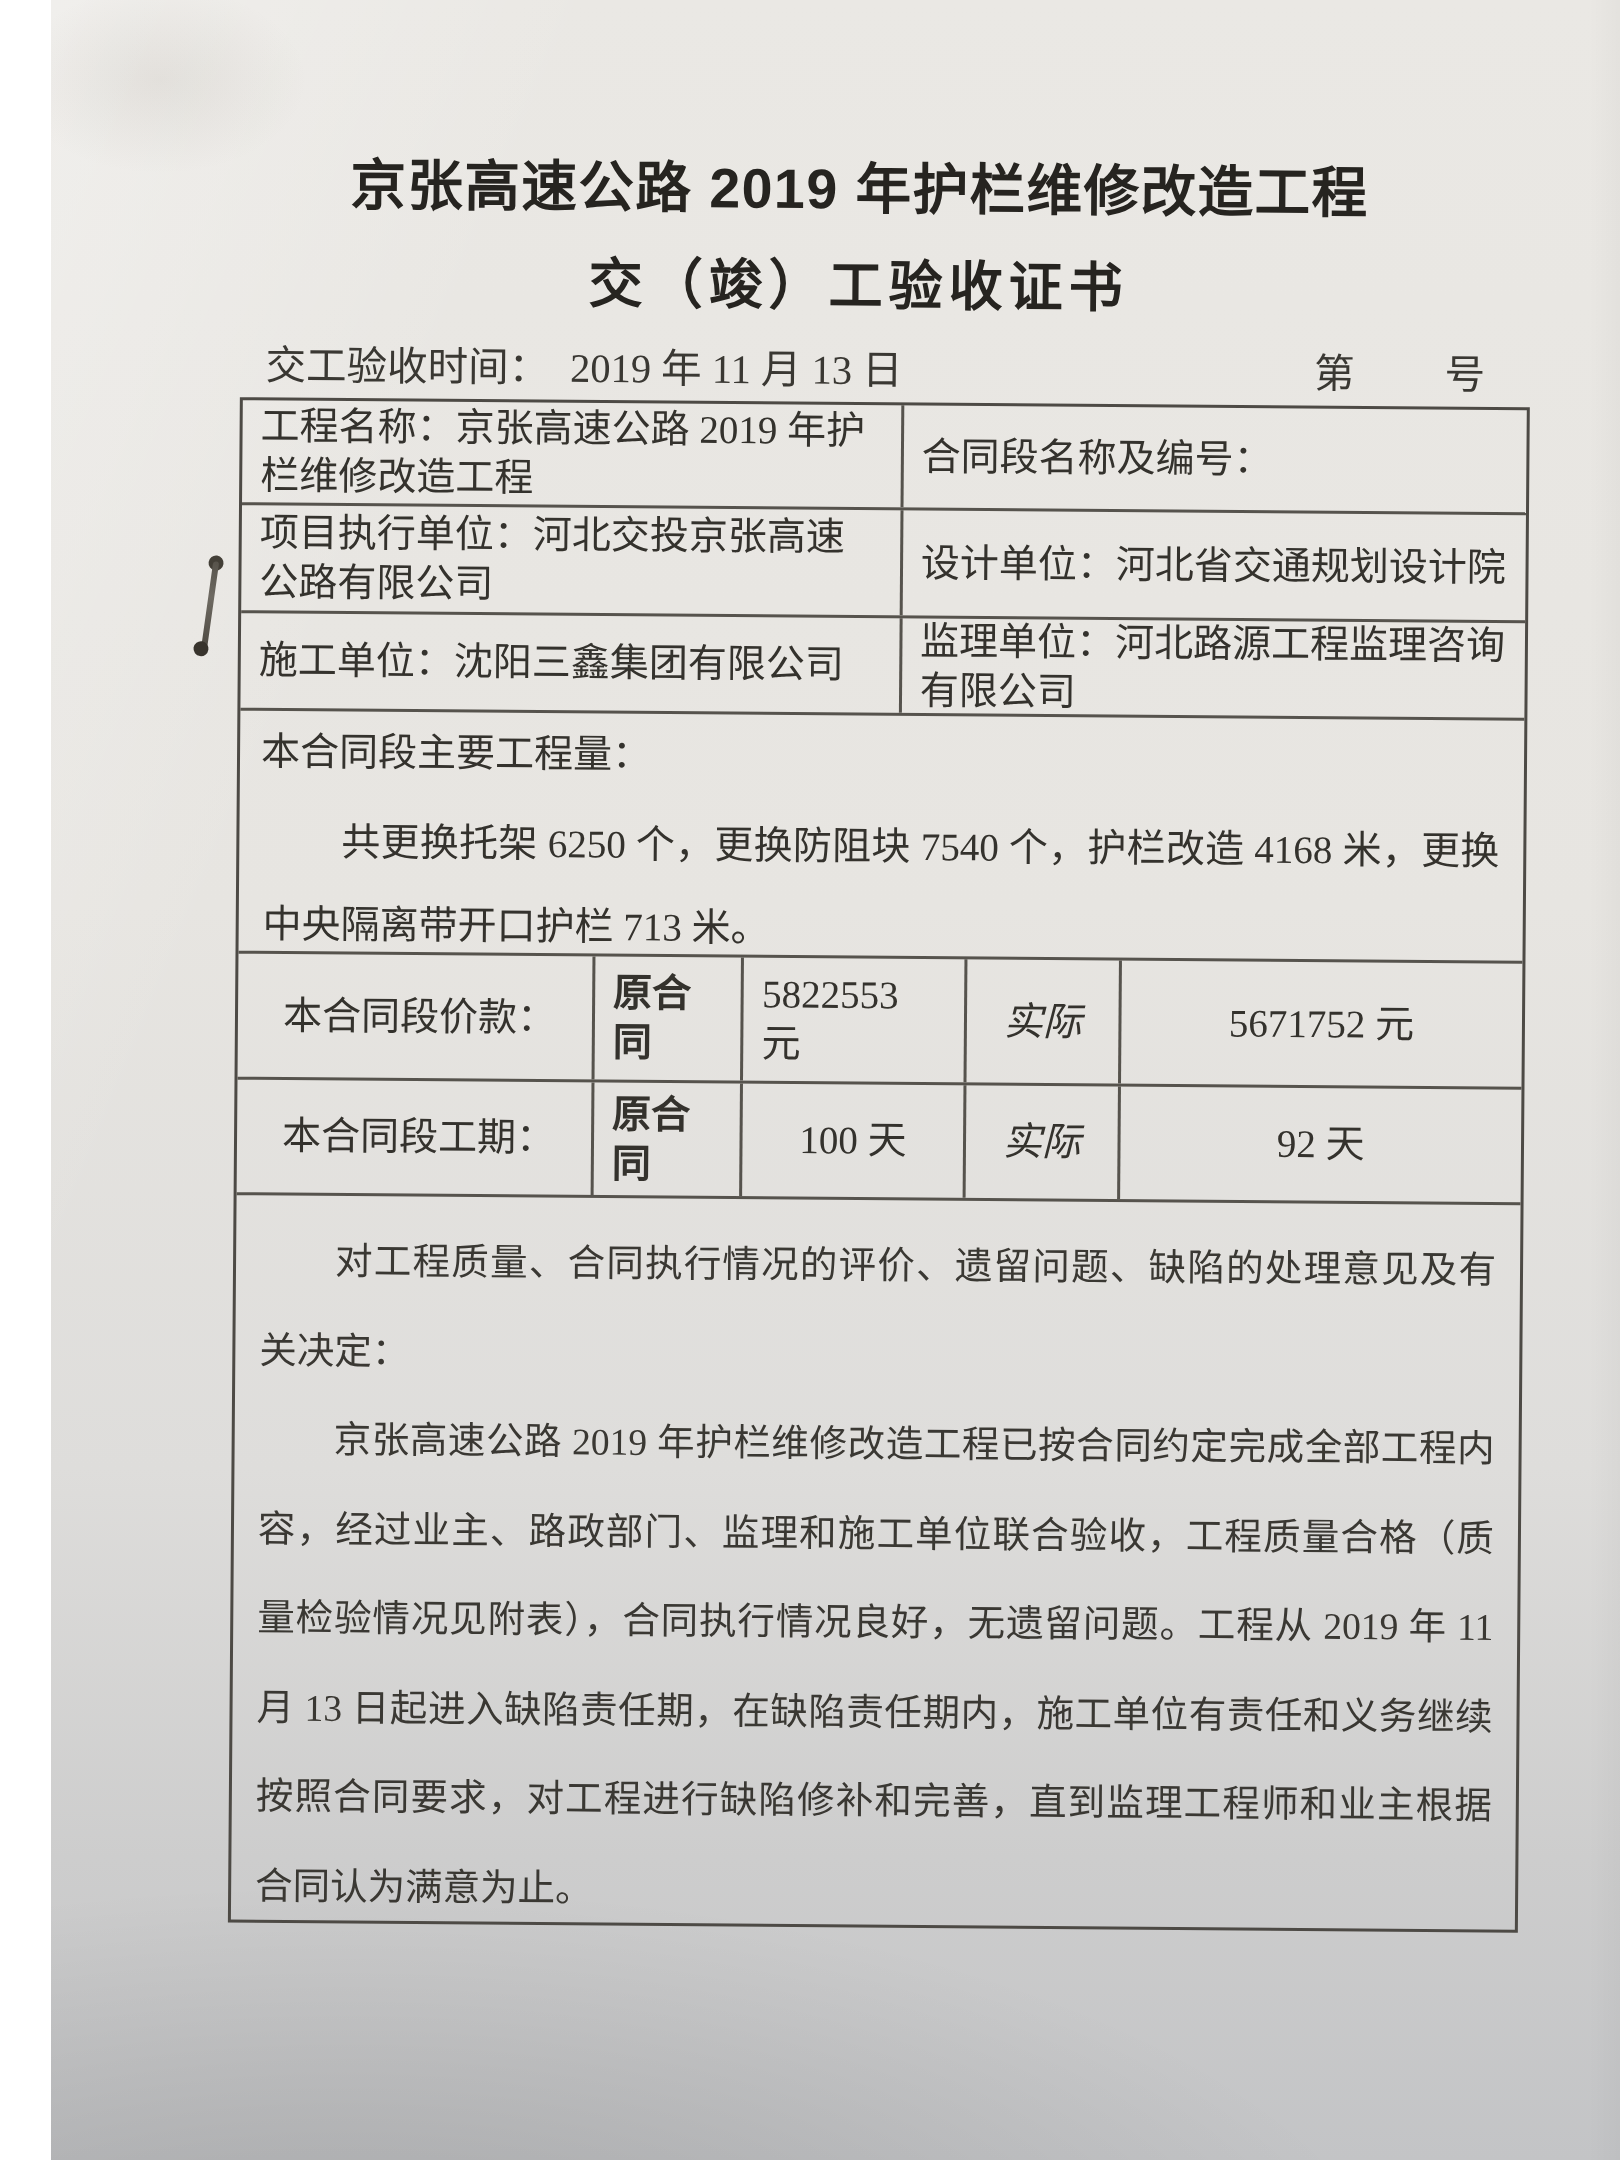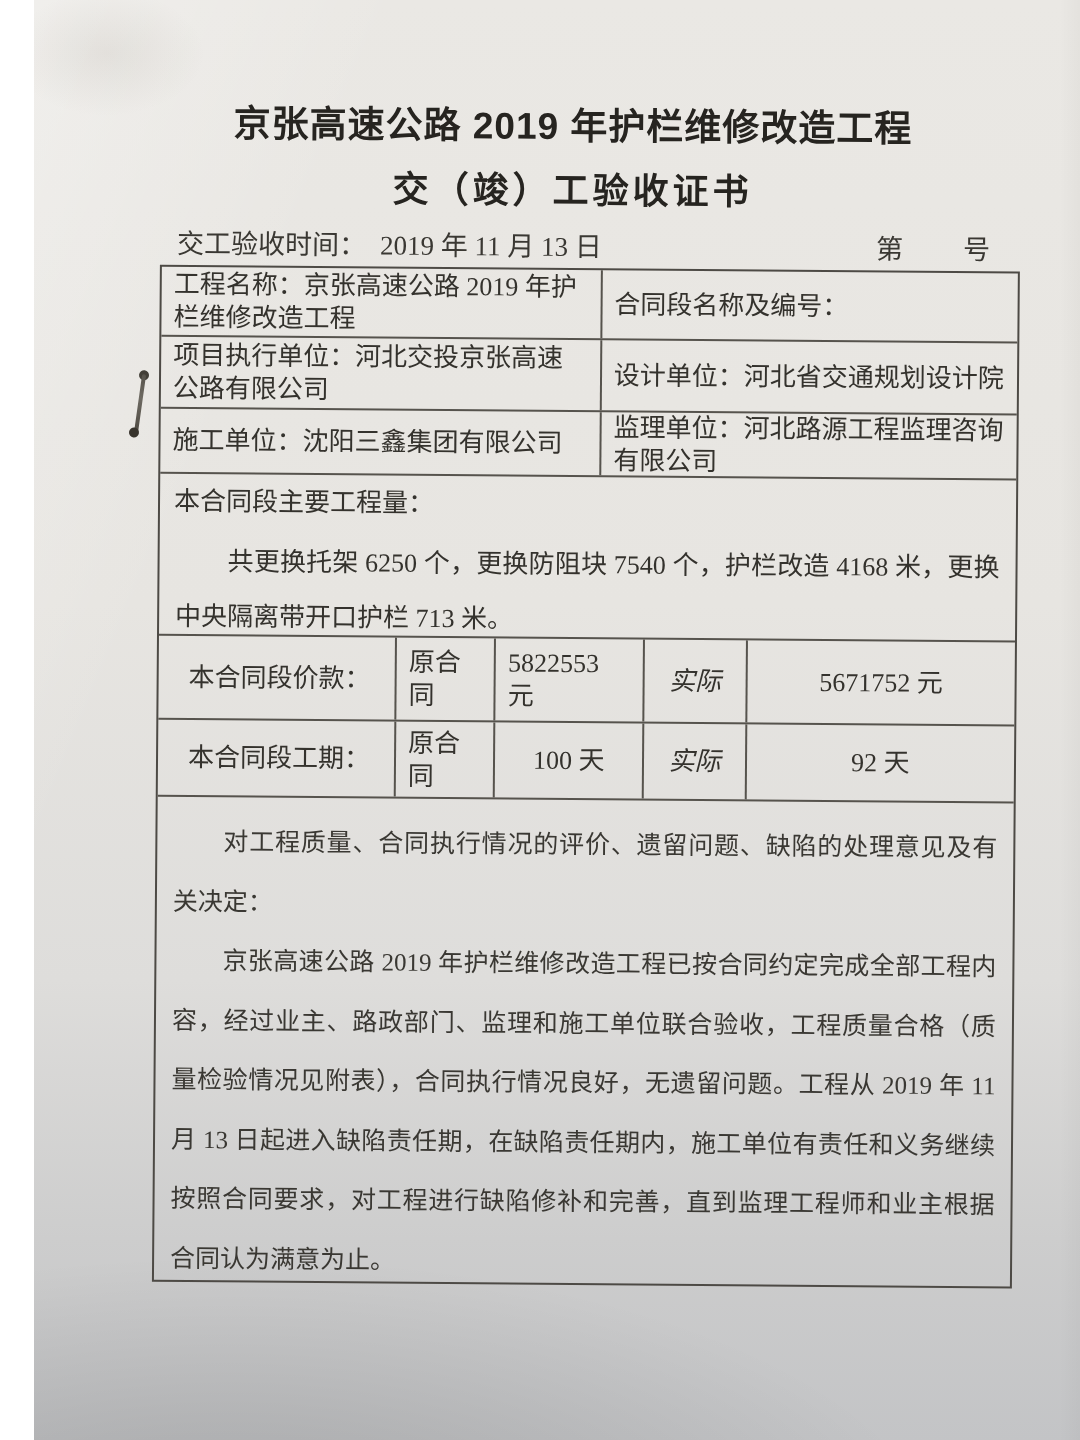--- a/index.html
+++ b/index.html
@@ -147,21 +147,21 @@
     text-indent: 2em;
     text-align: justify;
     line-height: 55px;
     font-size: 26px;
   }
 
   
   .row-e { height: 84px; }
   .row-f { height: 77px; }
   .c1 { width: 27.8%; padding-left: 30px; }
-  .c2 { width: 11.6%; justify-content: center; }
+  .c2 { width: 11.6%; justify-content: center; font-weight: bold; }
   .c3 { width: 17.4%; justify-content: center; }
   .c4 { width: 12.0%; justify-content: center; font-style: italic; }
   .c5 { width: 31.2%; justify-content: center; }
 
   
   .row-g {
     display: block;
     height: 483px;
     padding: 15px 16px 0 16px;
     box-sizing: border-box;

